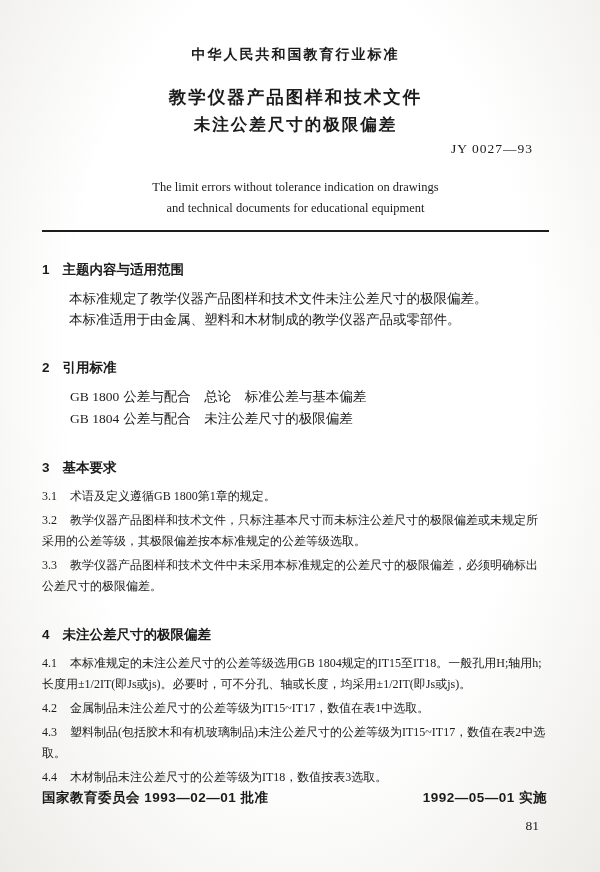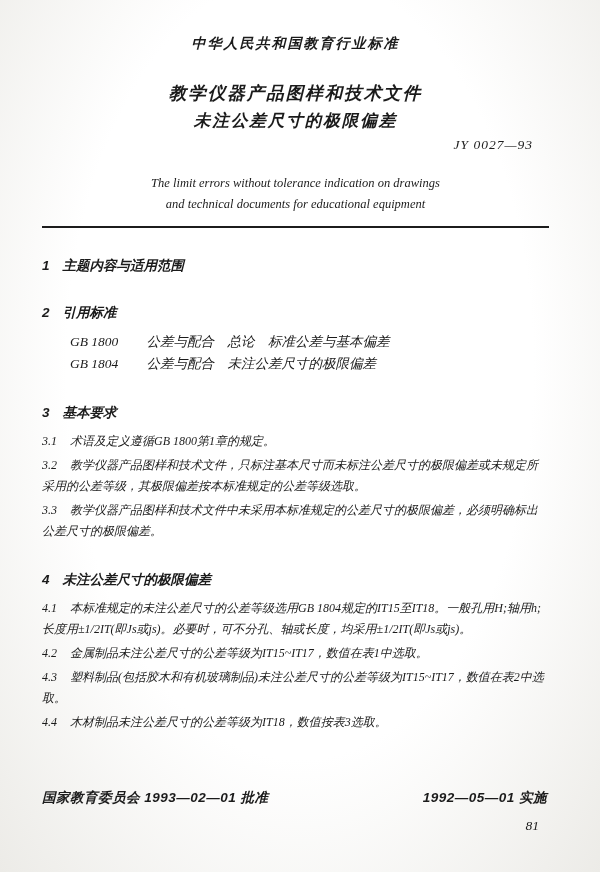--- a/index.html
+++ b/index.html
@@ -6,31 +6,30 @@
   html, body { width: 600px; height: 872px; }
   body {
     font-family: "Liberation Serif", serif;
     color: #1b1b1b;
     background: radial-gradient(ellipse at 50% 42%, #ffffff 55%, #ecebe7 100%);
     overflow: hidden;
   }
   .page {
     position: relative;
     width: 591px; height: 872px;
-    padding: 35px 42px 0 42px;
-    font-style: italic;
+    padding: 46px 42px 0 42px;
   }
   .std-type {
     text-align: center;
     font-family: "Liberation Sans", sans-serif;
     font-weight: bold;
     font-size: 14px;
     letter-spacing: 2px;
   }
-  .title-block { margin-top: 27px; }
+  .title-block { margin-top: 20px; }
   .title {
     text-align: center;
     font-family: "Liberation Sans", sans-serif;
     font-weight: bold;
     font-size: 17.5px;
     letter-spacing: 2px;
     line-height: 1.5;
   }
   .title2 { font-size: 16.5px; margin-top: 2px; }
   .std-num {
@@ -62,21 +61,21 @@
   .para {
     font-size: 13.5px;
     line-height: 21px;
   }
   .indent { text-indent: 2em; }
   .ref {
     font-size: 13.5px;
     line-height: 22px;
     padding-left: 28px;
   }
-  .ref-code { margin-right: 28px; }
+  .ref-code { margin-right: 4px; }
   .clause {
     font-size: 12px;
     line-height: 21px;
     margin-bottom: 3px;
   }
   .clause-num { margin-right: 13px; }
   .footer {
     position: absolute;
     left: 42px; right: 44px; top: 789px;
     display: flex;
@@ -110,20 +109,24 @@
   <div class="en-title">
     <div>The limit errors without tolerance indication on drawings</div>
     <div>and technical documents for educational equipment</div>
   </div>
 
   <div class="rule"></div>
 
   <section>
     <div class="sec-heading">
       <span class="sec-num">1</span><span>主题内容与适用范围</span>
+    </div>
+    <div class="sec-body">
+      <p class="para indent">本标准规定了教学仪器产品图样和技术文件未注公差尺寸的极限偏差。</p>
+      <p class="para indent">本标准适用于由金属、塑料和木材制成的教学仪器产品或零部件。</p>
     </div>
   </section>
 
   <section>
     <div class="sec-heading">
       <span class="sec-num">2</span><span>引用标准</span>
     </div>
     <div class="sec-body">
       <p class="ref">
         <span class="ref-code">GB 1800</span><span>公差与配合　总论　标准公差与基本偏差</span>

